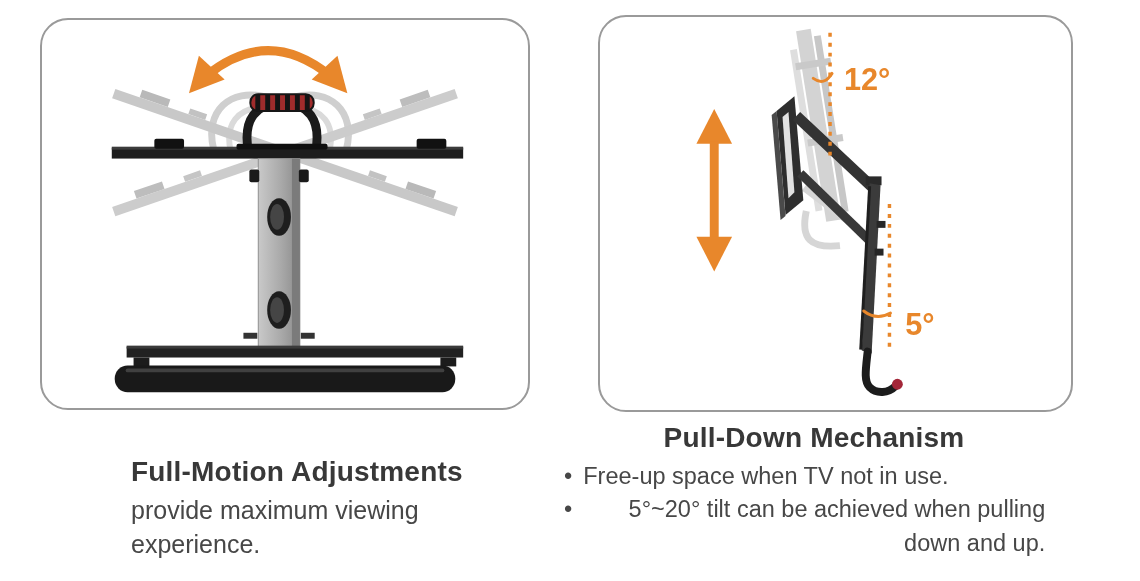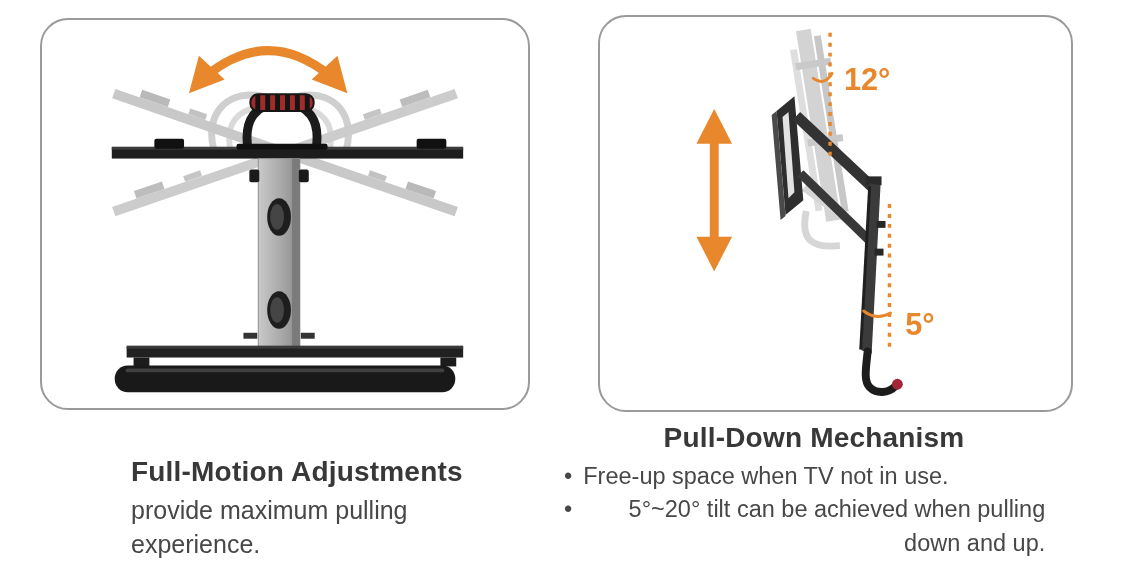--- a/index.html
+++ b/index.html
@@ -174,21 +174,21 @@
       <g fill="#E8872B">
         <polygon points="115,93 97,128 133,128"></polygon>
         <rect x="110.5" y="126" width="9" height="98"></rect>
         <polygon points="115,257 97,222 133,222"></polygon>
       </g>
     </svg>
   </div>
 
   <div class="caption cap-left">
     <h2>Full-Motion Adjustments</h2>
-    <p>provide maximum pulling experience.</p>
+    <p>provide maximum viewing experience.</p>
   </div>
 
   <div class="caption cap-right">
     <h2>Pull-Down Mechanism</h2>
     <ul>
       <li>
         <span class="dot">•</span>
         <span class="txt">Free-up space when TV not in use.</span>
       </li>
       <li>

